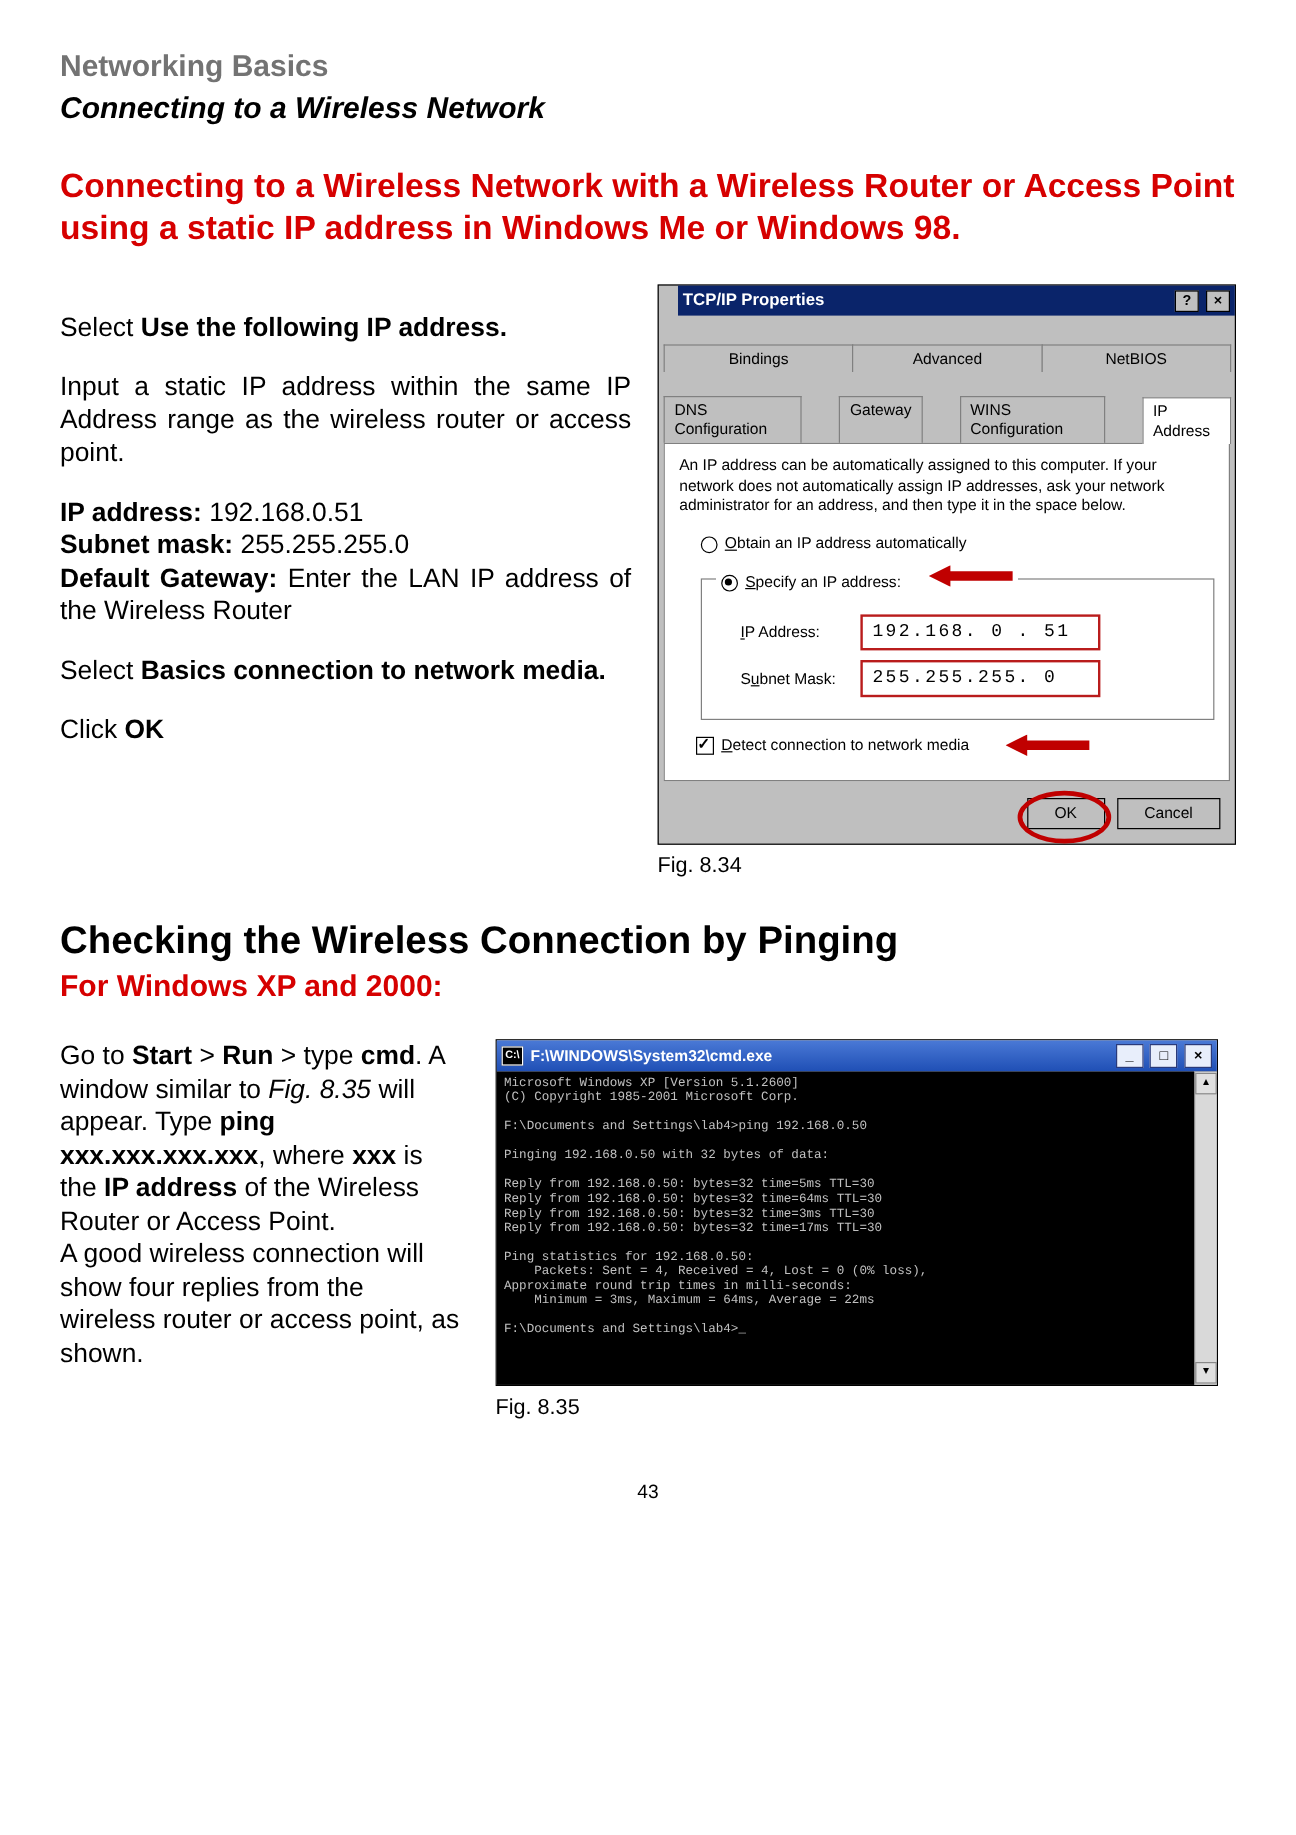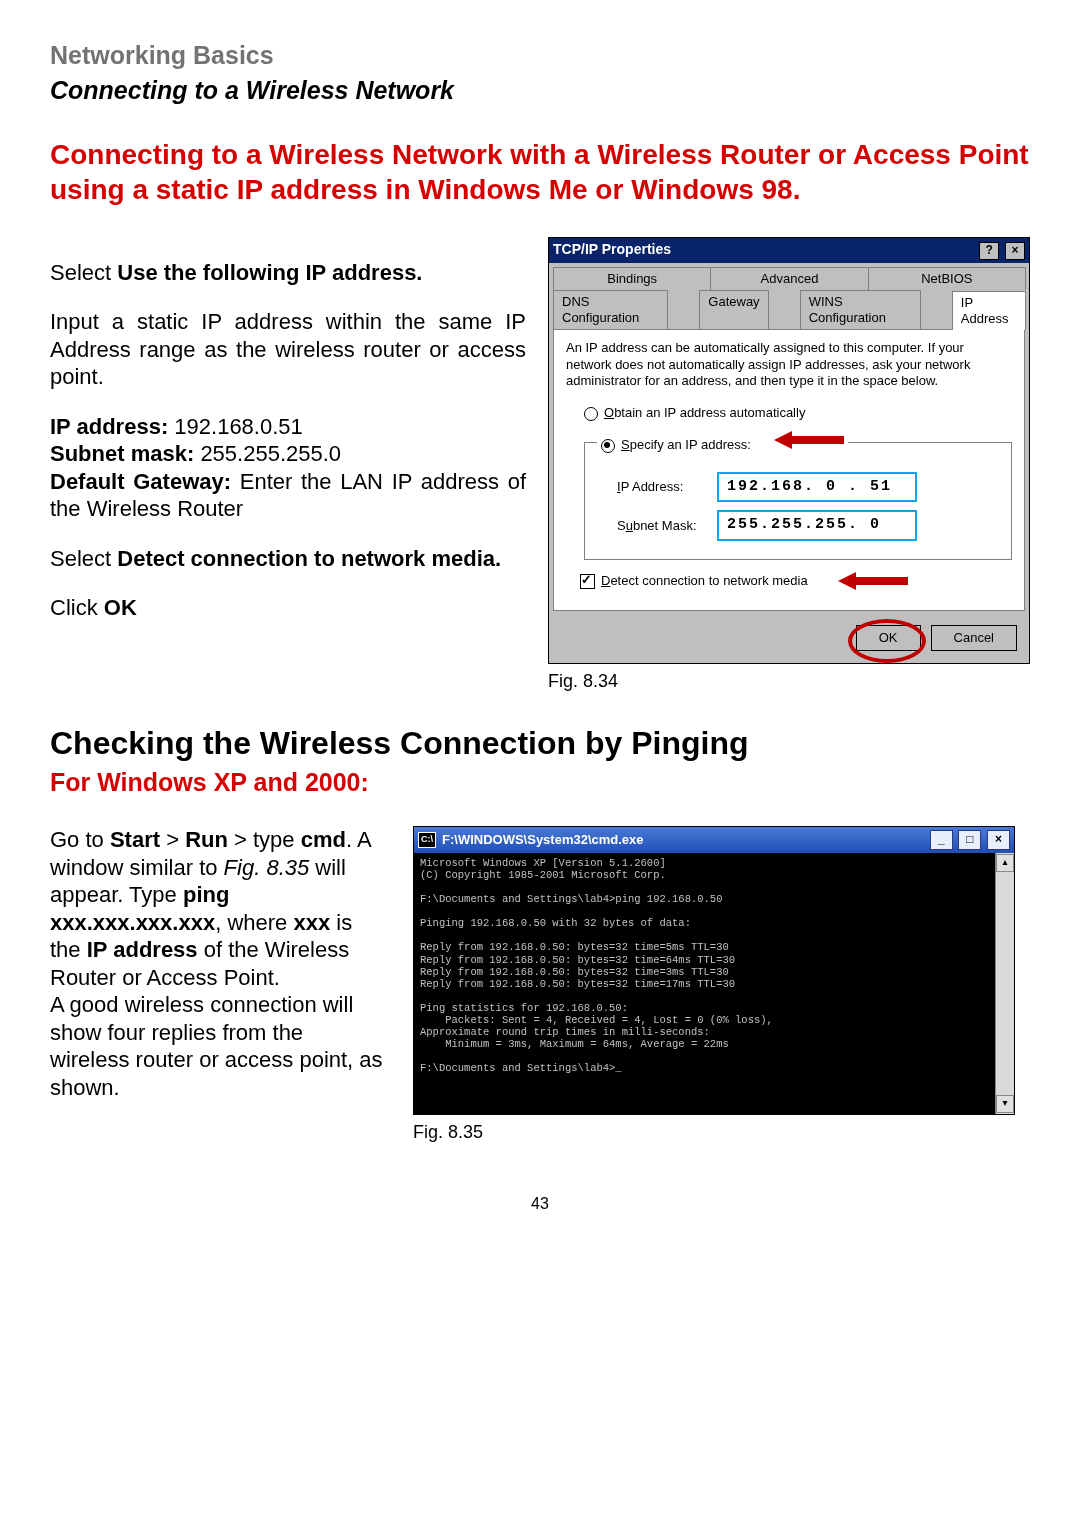--- a/index.html
+++ b/index.html
@@ -59,20 +59,21 @@
   }
   .titlebar {
     background: #0a246a;
     color: #fff;
     display: flex;
     align-items: center;
     justify-content: space-between;
     padding: 3px 4px;
     font-weight: bold;
     font-size: 14px;
+    margin-left: 16px;
   }
   .titlebar .sys-btns span {
     display: inline-block;
     width: 18px;
     height: 16px;
     background: #c0c0c0;
     border: 1px solid #000;
     color: #000;
     text-align: center;
     font-size: 12px;
@@ -81,20 +82,21 @@
     margin-left: 2px;
   }
   .tabs-row { display: flex; padding: 4px 4px 0 4px; }
   .tab {
     border: 1px solid #808080;
     border-bottom: none;
     padding: 3px 8px;
     font-size: 13px;
     background: #bfbfbf;
     margin-right: -1px;
+    margin-top: 20px;
   }
   .tab.active { background: #fff; position: relative; top: 1px;}
   .tab-content {
     background: #fff;
     margin: 0 4px 4px 4px;
     padding: 10px 12px 12px 12px;
     border: 1px solid #808080;
     font-size: 13px;
   }
   .info-text { font-size: 13px; margin-bottom: 16px; }
@@ -104,25 +106,25 @@
   fieldset.ip-fieldset {
     border: 1px solid #808080;
     margin: 6px 0 12px 18px;
     padding: 10px 12px 14px 12px;
     position: relative;
   }
   fieldset.ip-fieldset legend { font-size:13px; padding: 0 4px;}
   .field-row { display:flex; align-items:center; margin: 8px 0 4px 20px;}
   .field-label { width: 100px; font-size:13px;}
   .field-input {
-    border: 2px solid #0ea5e9;
+    border: 2px solid #b91c1c;
     padding: 4px 8px;
     font-family: "Courier New", monospace;
     font-size: 15px;
-    font-weight: bold;
+    font-weight: normal;
     letter-spacing: 2px;
     background:#fff;
     width: 180px;
   }
   .arrow-red {
     display:inline-block;
     margin-left: 20px;
   }
   .arrow-red svg { display:block;}
   .check-row { margin: 12px 0 8px 14px; display:flex; align-items:center;}
@@ -216,21 +218,21 @@
     <p class="para">
       <span>Select </span><span class="bold">Use the following IP address.</span>
     </p>
     <p class="para">Input a static IP address within the same IP Address range as the wireless router or access point.</p>
     <div class="ip-group">
       <p><span class="bold">IP address: </span><span>192.168.0.51</span></p>
       <p><span class="bold">Subnet mask: </span><span>255.255.255.0</span></p>
       <p style="text-align:justify;"><span class="bold">Default Gateway: </span><span>Enter the LAN IP address of the Wireless Router</span></p>
     </div>
     <p class="para" style="text-align:left;">
-      <span>Select </span><span class="bold">Detect connection to network media.</span>
+      <span>Select </span><span class="bold">Basics connection to network media.</span>
     </p>
     <p class="para" style="text-align:left;">
       <span>Click </span><span class="bold">OK</span>
     </p>
   </div>
 
   <div>
     <div class="dialog">
 
       <div class="titlebar">

